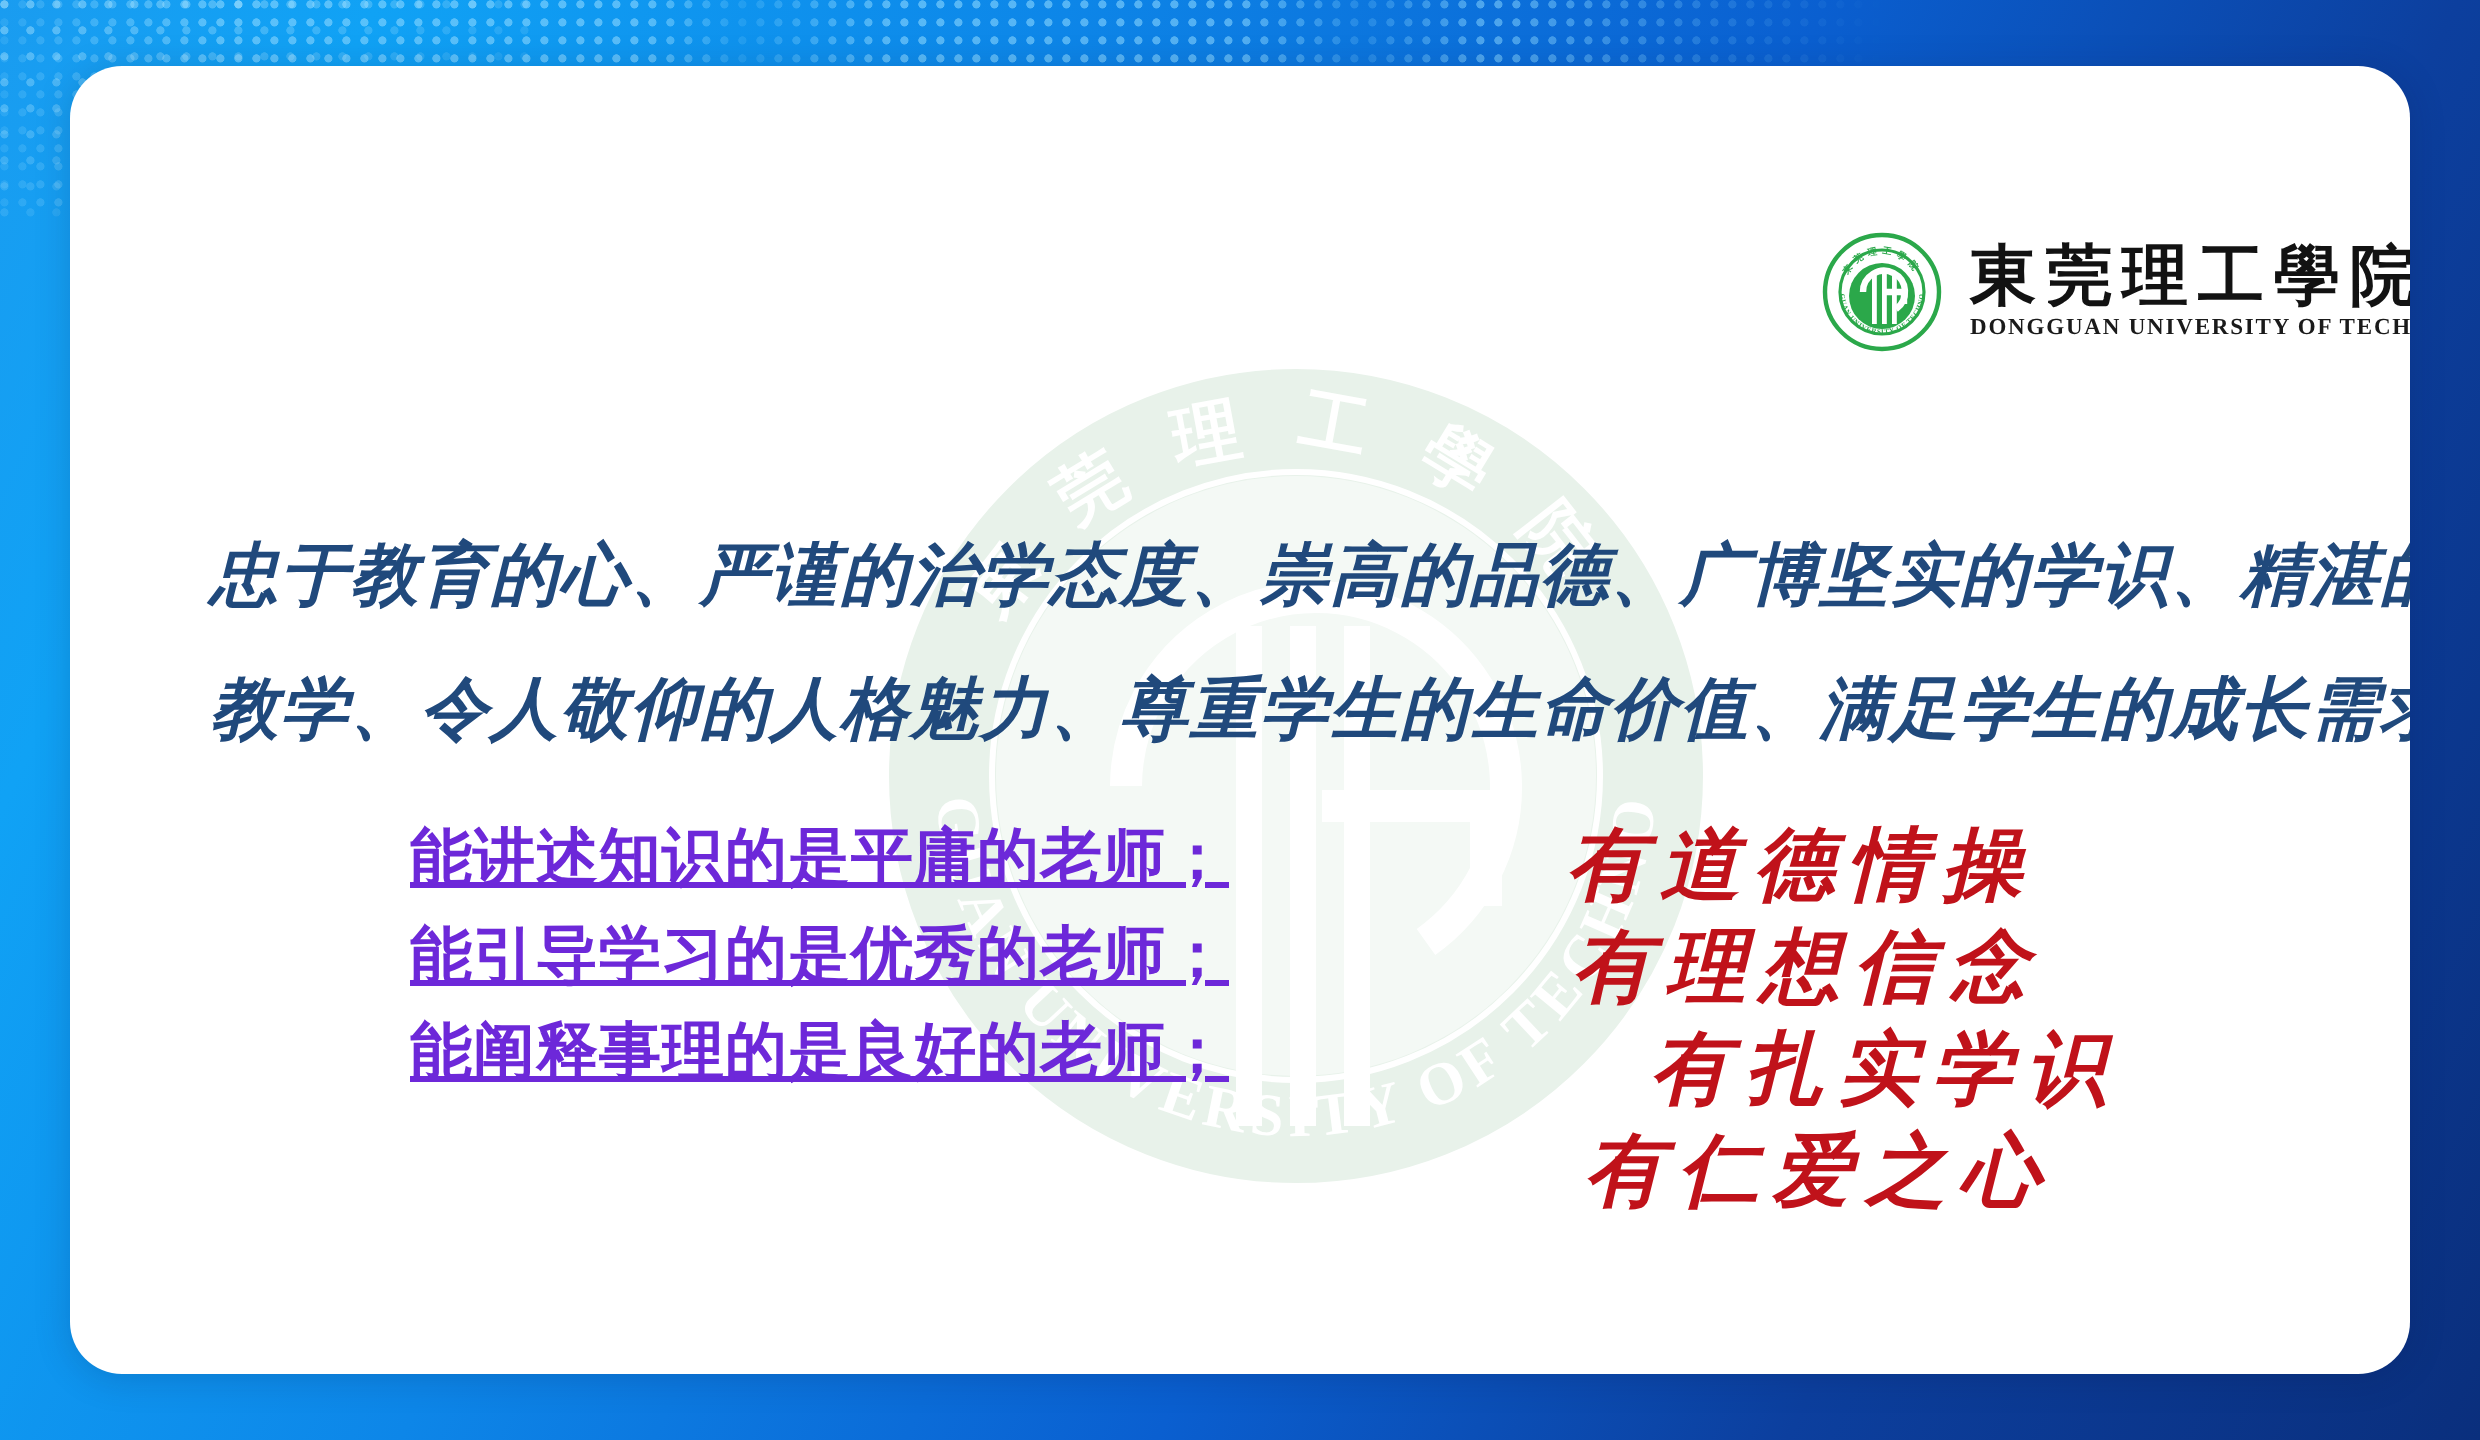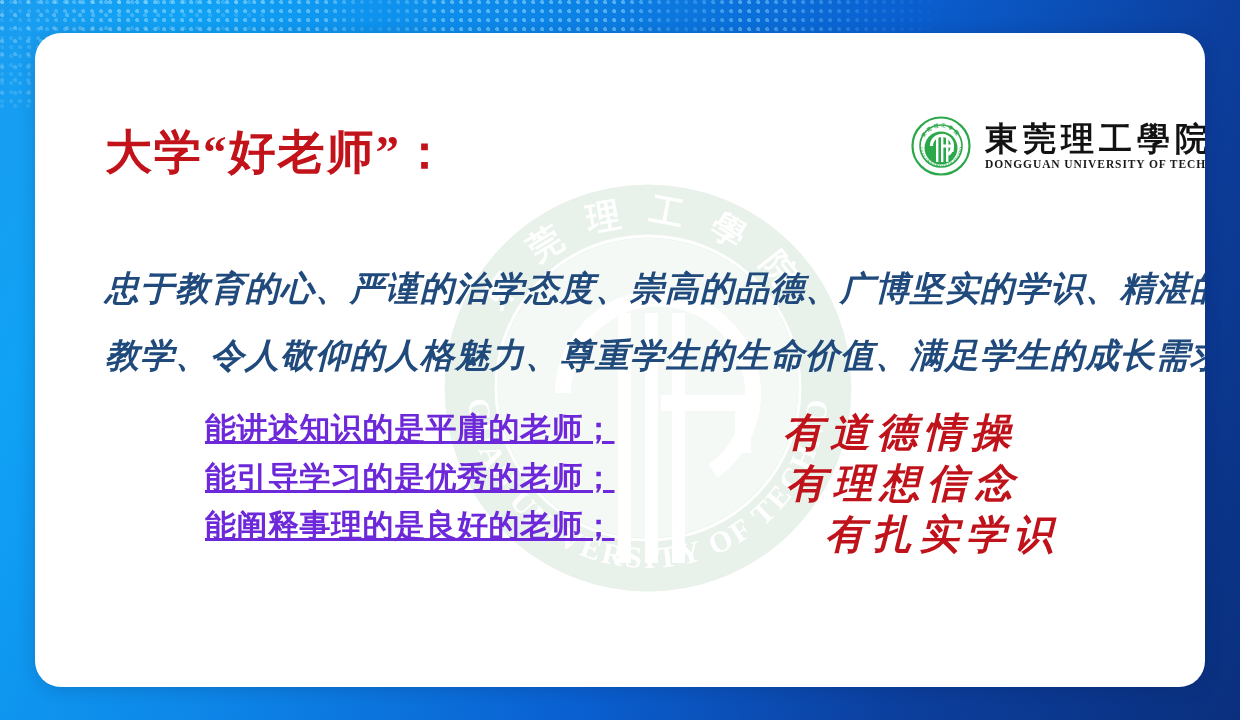--- a/index.html
+++ b/index.html
@@ -128,21 +128,20 @@
         <path d="M 248 250 L 330 250 L 330 300" fill="none" stroke="#ffffff" stroke-width="16"></path>
         <text font-family="'Liberation Serif',serif" font-size="30" font-weight="700" fill="#ffffff" letter-spacing="3">
           <textPath href="#wmArcBottom" startOffset="50%" text-anchor="middle">DONGGUAN UNIVERSITY OF TECHNOLOGY</textPath>
         </text>
         <text font-family="'Liberation Serif',serif" font-size="34" font-weight="700" fill="#ffffff" letter-spacing="26">
           <textPath href="#wmArcTop" startOffset="50%" text-anchor="middle">東莞理工學院</textPath>
         </text>
       </svg>
     </div>
 
-    <div class="title">大学“好老师”：</div>
 
     <div class="logo">
       <span class="logo-mark">
         <svg viewBox="0 0 62 62" xmlns="http://www.w3.org/2000/svg" aria-hidden="true">
           <defs>
             <path id="lgArcTop" d="M 12 31 A 19 19 0 0 1 50 31"></path>
             <path id="lgArcBottom" d="M 10 31 A 21 21 0 0 0 52 31"></path>
           </defs>
           <circle cx="31" cy="31" r="29" fill="#ffffff"></circle>
           <circle cx="31" cy="31" r="28.5" fill="none" stroke="#2ba84a" stroke-width="2.2"></circle>
@@ -177,16 +176,17 @@
     <div class="list-left">
       <div>能讲述知识的是平庸的老师；</div>
       <div>能引导学习的是优秀的老师；</div>
       <div>能阐释事理的是良好的老师；</div>
     </div>
 
     <div class="calli-red">
       <div>有道德情操</div>
       <div>有理想信念</div>
       <div>有扎实学识</div>
+      <div>有仁爱之心</div>
     </div>
 
   </div>
 </div>
 
 </body></html>

